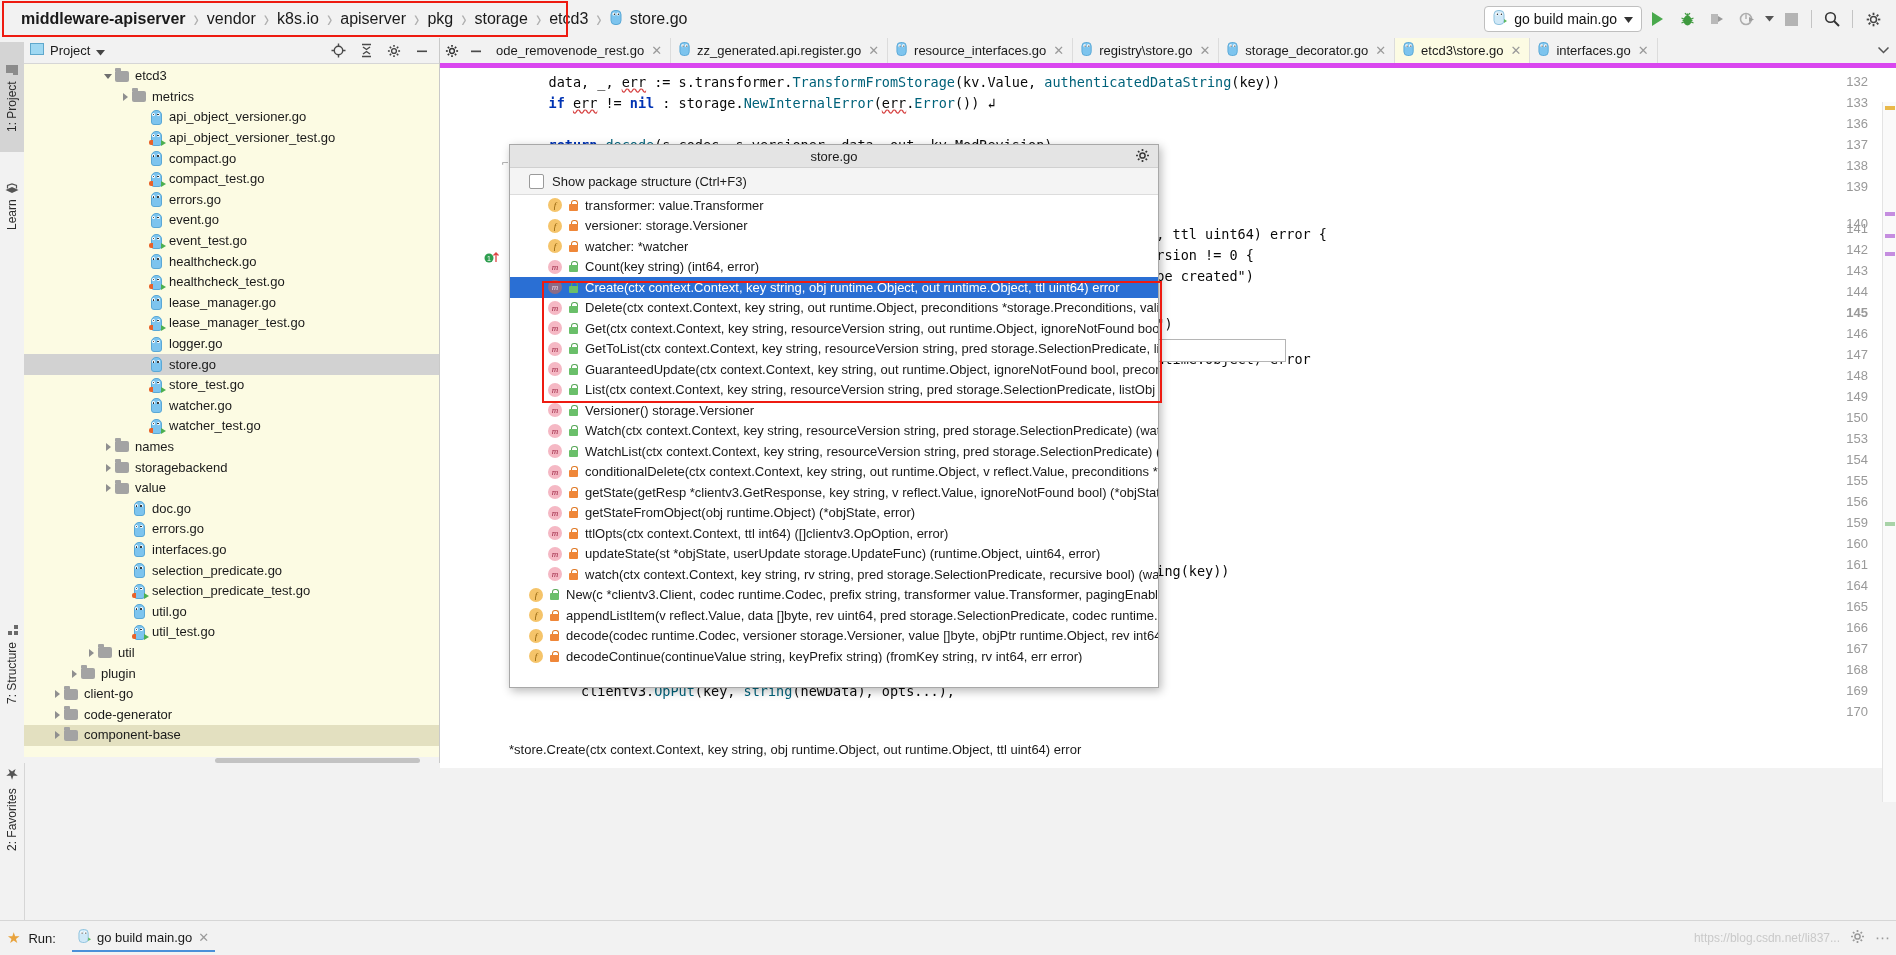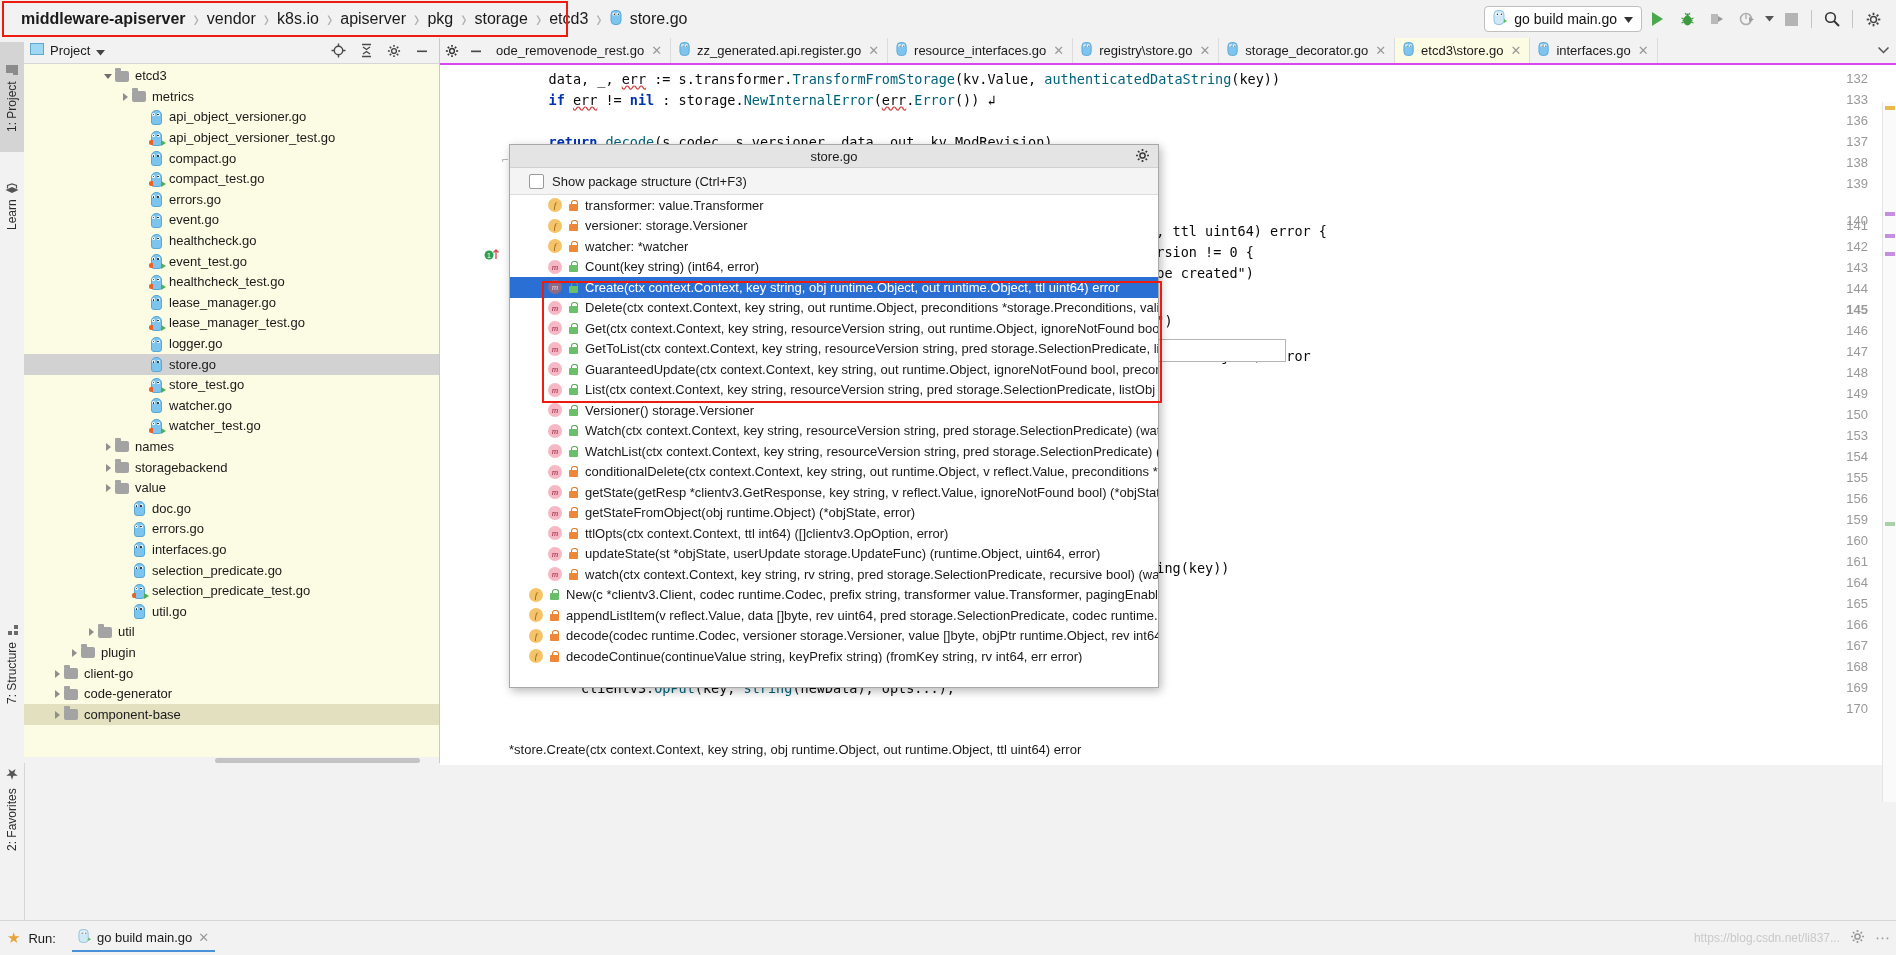--- a/index.html
+++ b/index.html
@@ -185,21 +185,21 @@
 
   
   .editorwrap {
     position: absolute; left: 440px; top: 38px;
     width: 1456px; height: 725px;
     background: #ffffff;
   }
   .tabstrip {
     height: 25px; background: #f2f2f2;
     display: flex; align-items: stretch;
-    border-bottom: 2px solid #d946ef;
+    border-bottom: 5px solid #d946ef;
     overflow: hidden;
   }
   .tabctl {
     width: 24px; display:flex; align-items:center; justify-content:center;
     flex: 0 0 auto;
   }
   .etab {
     display: flex; align-items: center; gap: 5px;
     padding: 0 8px;
     font-size: 13px; color: #1a1a1a;
@@ -692,39 +692,39 @@
         <div class="trow">
           <span style="display:inline-block;width:112px"></span>
           <span class="tarrow"></span>
           <span class="ticon">
             <span class="goicon">
               <span class="body"></span>
               <span class="eye l"></span>
               <span class="eye r"></span>
               <span class="pupil l"></span>
               <span class="pupil r"></span>
-            </span>
-          </span>
-          <span class="tlabel">healthcheck.go</span>
-        </div>
-        <div class="trow">
-          <span style="display:inline-block;width:112px"></span>
-          <span class="tarrow"></span>
-          <span class="ticon">
-            <span class="goicon">
-              <span class="body"></span>
-              <span class="eye l"></span>
-              <span class="eye r"></span>
-              <span class="pupil l"></span>
-              <span class="pupil r"></span>
               <span class="play"></span>
               <span class="orange"></span>
             </span>
           </span>
           <span class="tlabel">event_test.go</span>
+        </div>
+        <div class="trow">
+          <span style="display:inline-block;width:112px"></span>
+          <span class="tarrow"></span>
+          <span class="ticon">
+            <span class="goicon">
+              <span class="body"></span>
+              <span class="eye l"></span>
+              <span class="eye r"></span>
+              <span class="pupil l"></span>
+              <span class="pupil r"></span>
+            </span>
+          </span>
+          <span class="tlabel">healthcheck.go</span>
         </div>
         <div class="trow">
           <span style="display:inline-block;width:112px"></span>
           <span class="tarrow"></span>
           <span class="ticon">
             <span class="goicon">
               <span class="body"></span>
               <span class="eye l"></span>
               <span class="eye r"></span>
               <span class="pupil l"></span>
@@ -947,20 +947,36 @@
           <span class="ticon">
             <span class="goicon">
               <span class="body"></span>
               <span class="eye l"></span>
               <span class="eye r"></span>
               <span class="pupil l"></span>
               <span class="pupil r"></span>
             </span>
           </span>
           <span class="tlabel">util.go</span>
+        </div>
+        <div class="trow">
+          <span style="display:inline-block;width:95px"></span>
+          <span class="tarrow"></span>
+          <span class="ticon">
+            <span class="goicon">
+              <span class="body"></span>
+              <span class="eye l"></span>
+              <span class="eye r"></span>
+              <span class="pupil l"></span>
+              <span class="pupil r"></span>
+              <span class="play"></span>
+              <span class="orange"></span>
+            </span>
+          </span>
+          <span class="tlabel">util_test.go</span>
         </div>
         <div class="trow">
           <span style="display:inline-block;width:61px"></span>
           <span class="tarrow">
             <span class="caret-right"></span>
           </span>
           <span class="ticon">
             <span class="foldericon"></span>
           </span>
           <span class="tlabel">util</span>

